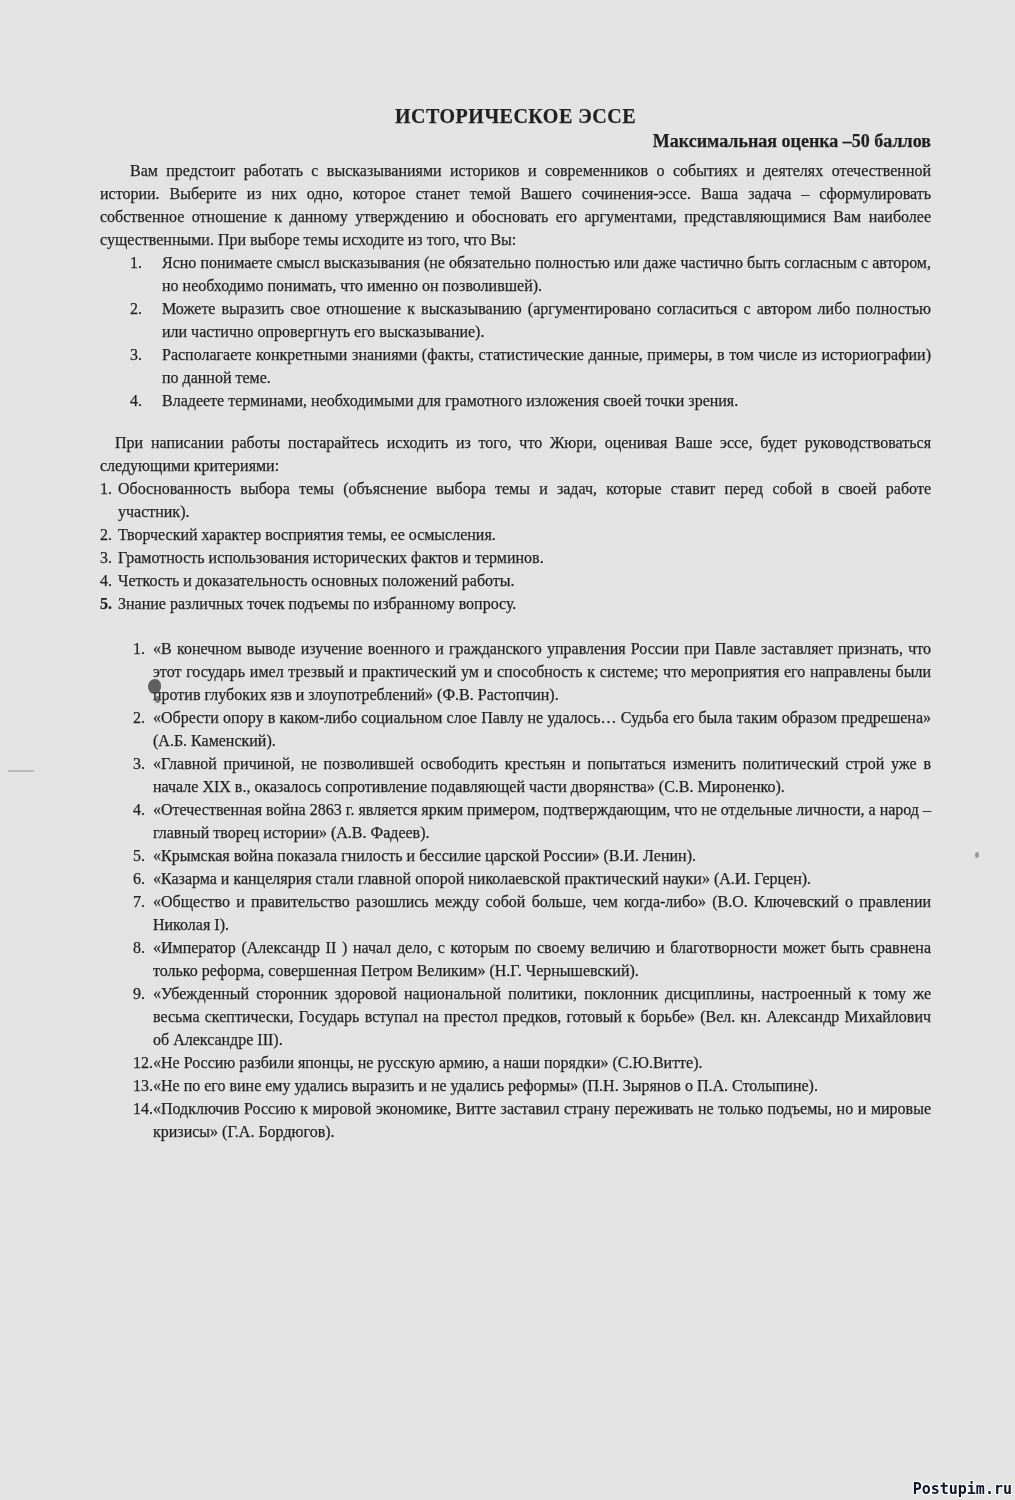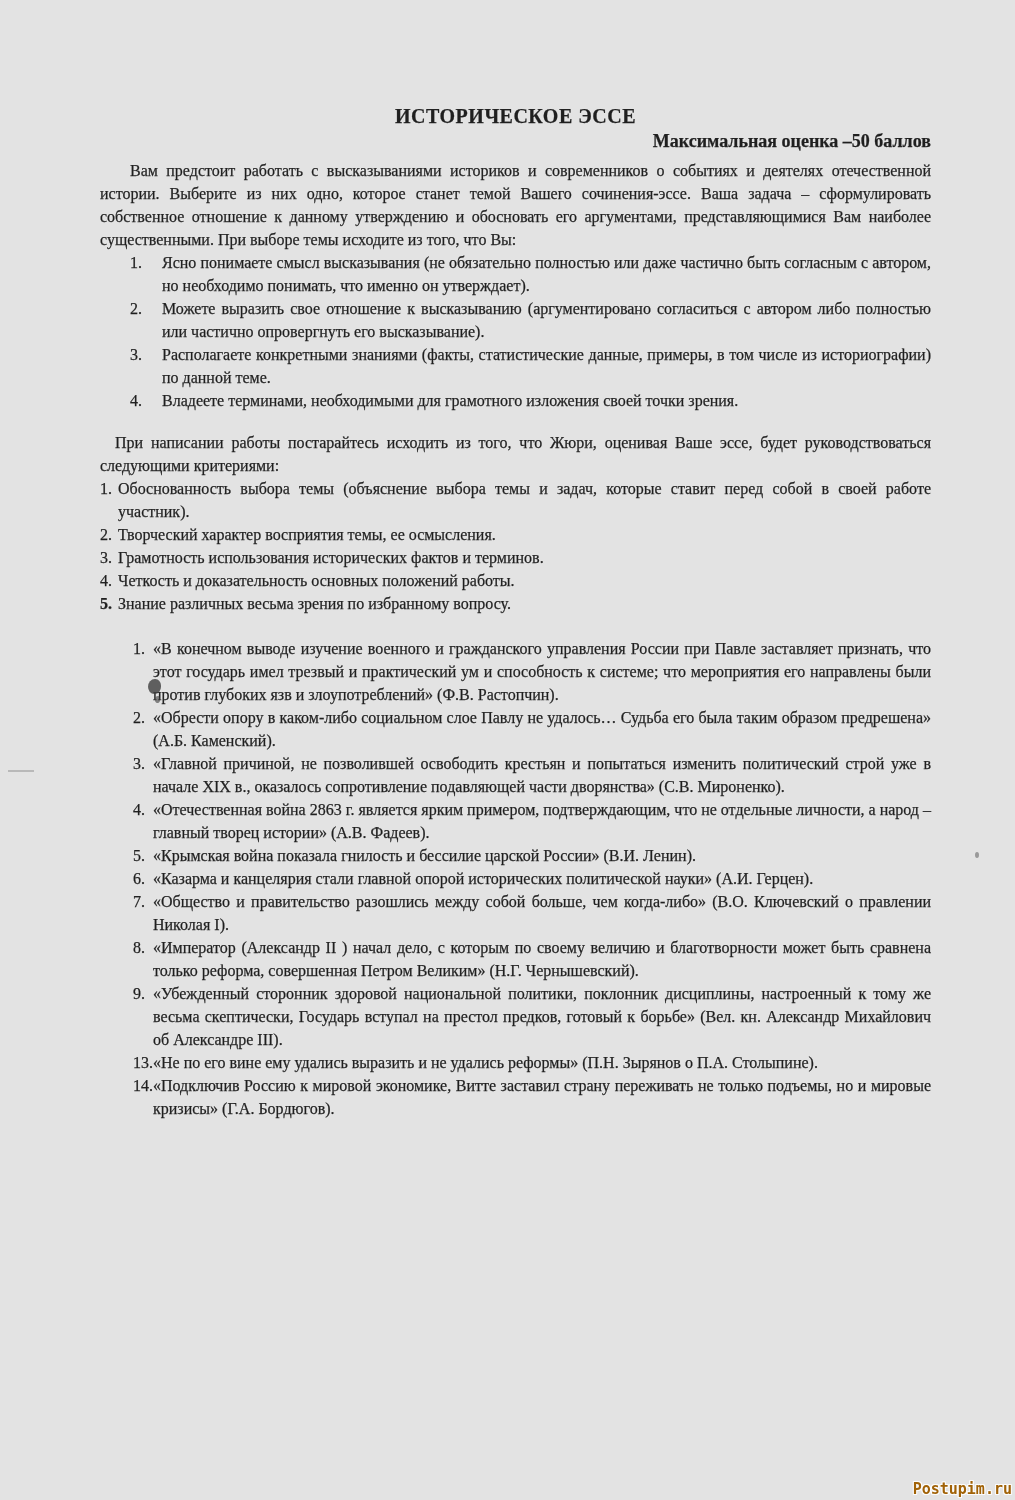--- a/index.html
+++ b/index.html
@@ -70,21 +70,21 @@
   .list-c { margin-left: 33px; margin-top: 22px; }
   .list-c .num { width: 20px; }
 
   .watermark {
     position: absolute;
     right: 3px;
     bottom: 2px;
     font-family: "DejaVu Sans Mono", monospace;
     font-weight: bold;
     font-size: 15px;
-    color: #a16207;
+    color: #0f172a;
     -webkit-text-stroke: 0;
     text-shadow:
       -1px -1px 0 #fbfbfb, 1px -1px 0 #fbfbfb,
       -1px  1px 0 #fbfbfb, 1px  1px 0 #fbfbfb,
       -1px  0   0 #fbfbfb, 1px  0   0 #fbfbfb,
        0   -1px 0 #fbfbfb, 0    1px 0 #fbfbfb;
     letter-spacing: 0;
     text-align: center;
   }
 
@@ -118,21 +118,21 @@
   <h1 class="doc-title">ИСТОРИЧЕСКОЕ ЭССЕ</h1>
 
   <h2 class="doc-subtitle">Максимальная оценка –50 баллов</h2>
 
   <p class="para intro">Вам предстоит работать с высказываниями историков и современников о событиях и деятелях отечественной истории. Выберите из них одно, которое станет темой Вашего сочинения-эссе. Ваша задача – сформулировать собственное отношение к данному утверждению и обосновать его аргументами, представляющимися Вам наиболее существенными. При выборе темы исходите из того, что Вы:</p>
 
   <div class="list list-a">
 
       <div class="row">
         <span class="num">1.</span>
-        <span class="txt">Ясно понимаете смысл высказывания (не обязательно полностью или даже частично быть согласным с автором, но необходимо понимать, что именно он утверждает).</span>
+        <span class="txt">Ясно понимаете смысл высказывания (не обязательно полностью или даже частично быть согласным с автором, но необходимо понимать, что именно он позволившей).</span>
       </div>
 
       <div class="row">
         <span class="num">2.</span>
         <span class="txt">Можете выразить свое отношение к высказыванию (аргументировано согласиться с автором либо полностью или частично опровергнуть его высказывание).</span>
       </div>
 
       <div class="row">
         <span class="num">3.</span>
         <span class="txt">Располагаете конкретными знаниями (факты, статистические данные, примеры, в том числе из историографии) по данной теме.</span>
@@ -163,21 +163,21 @@
         <span class="txt">Грамотность использования исторических фактов и терминов.</span>
       </div>
 
       <div class="row">
         <span class="num">4.</span>
         <span class="txt">Четкость и доказательность основных положений работы.</span>
       </div>
 
       <div class="row">
         <span class="num">5.</span>
-        <span class="txt">Знание различных весьма зрения по избранному вопросу.</span>
+        <span class="txt">Знание различных точек подъемы по избранному вопросу.</span>
       </div>
     </div>
 
   <div class="list list-c">
 
       <div class="row">
         <span class="num">1.</span>
         <span class="txt">«В конечном выводе изучение военного и гражданского управления России при Павле заставляет признать, что этот государь имел трезвый и практический ум и способность к системе; что мероприятия его направлены были против глубоких язв и злоупотреблений» (Ф.В. Растопчин).</span>
       </div>
 
@@ -196,40 +196,44 @@
         <span class="txt">«Отечественная война 2863 г. является ярким примером, подтверждающим, что не отдельные личности, а народ – главный творец истории» (А.В. Фадеев).</span>
       </div>
 
       <div class="row">
         <span class="num">5.</span>
         <span class="txt">«Крымская война показала гнилость и бессилие царской России» (В.И. Ленин).</span>
       </div>
 
       <div class="row">
         <span class="num">6.</span>
-        <span class="txt">«Казарма и канцелярия стали главной опорой исторических политической науки» (А.И. Герцен).</span>
+        <span class="txt">«Казарма и канцелярия стали главной опорой николаевской практический науки» (А.И. Герцен).</span>
       </div>
 
       <div class="row">
         <span class="num">7.</span>
         <span class="txt">«Общество и правительство разошлись между собой больше, чем когда-либо» (В.О. Ключевский о правлении Николая I).</span>
       </div>
 
       <div class="row">
         <span class="num">8.</span>
         <span class="txt">«Император (Александр II ) начал дело, с которым по своему величию и благотворности может быть сравнена только реформа, совершенная Петром Великим» (Н.Г. Чернышевский).</span>
       </div>
 
       <div class="row">
         <span class="num">9.</span>
         <span class="txt">«Убежденный сторонник здоровой национальной политики, поклонник дисциплины, настроенный к тому же весьма скептически, Государь вступал на престол предков, готовый к борьбе» (Вел. кн. Александр Михайлович об Александре III).</span>
       </div>
 
 
 
+      <div class="row">
+        <span class="num">12.</span>
+        <span class="txt">«Не Россию разбили японцы, не русскую армию, а наши порядки» (С.Ю.Витте).</span>
+      </div>
 
       <div class="row">
         <span class="num">13.</span>
         <span class="txt">«Не по его вине ему удались выразить  и не удались реформы» (П.Н. Зырянов о П.А. Столыпине).</span>
       </div>
 
       <div class="row">
         <span class="num">14.</span>
         <span class="txt">«Подключив Россию к мировой экономике, Витте заставил страну переживать не только подъемы, но и мировые кризисы» (Г.А. Бордюгов).</span>
       </div>

